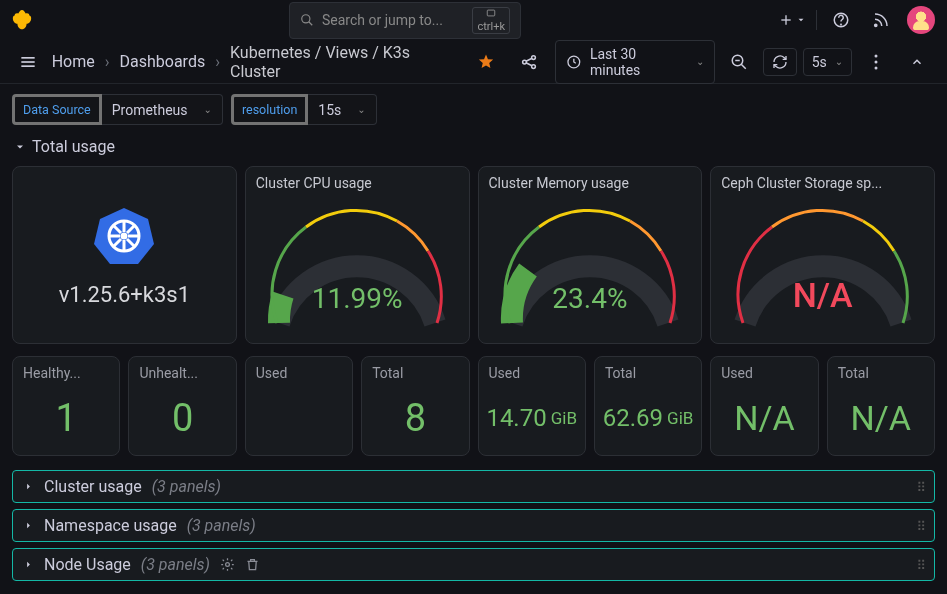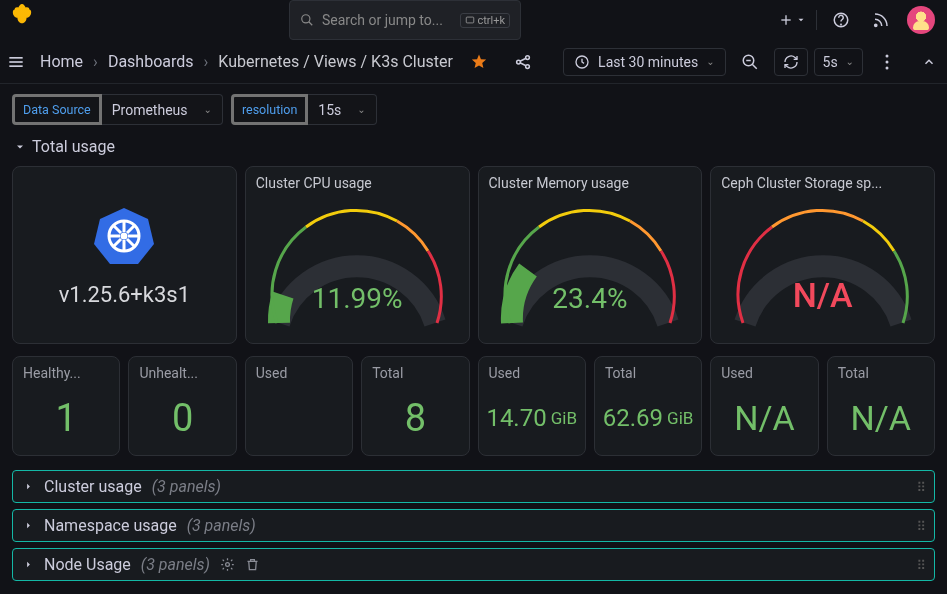--- a/index.html
+++ b/index.html
@@ -9,54 +9,55 @@
     font-family: -apple-system, BlinkMacSystemFont, "Segoe UI", Roboto, Helvetica, Arial, sans-serif;
     font-size: 14px;
     width: 947px;
     height: 594px;
     overflow: hidden;
   }
   
   .topbar {
     height: 40px;
     display: flex;
+    align-items: center;
     padding: 0 8px;
     gap: 8px;
   }
   .logo { width: 28px; height: 28px; display:flex; align-items:center; justify-content:center; }
   .search-wrap { flex: 1; display:flex; justify-content:center; }
   .search {
     display:flex; align-items:center; gap:8px;
     background: #1f2126; border: 1px solid #2d3037;
     border-radius: 4px; padding: 4px 10px; width: 232px;
     color: #888; font-size: 14px;
   }
   .kbd {
     border: 1px solid #3a3d44; border-radius: 3px;
     padding: 0 4px; font-size: 11px; color:#999;
-    display:flex; align-items:center; gap:2px;
+    display:flex; align-items:center; gap:2px;flex-direction:column;
   }
   .topbar-right { display:flex; align-items:center; gap:4px; }
   .icon-btn {
     width:36px; height:32px; display:flex; align-items:center; justify-content:center;
     border-radius:4px; cursor:pointer; color:#ccccdc;
   }
   .divider-v { width:1px; height:20px; background:#2d3037; margin:0 2px; }
   .avatar {
     width:28px; height:28px; border-radius:50%;
     background: radial-gradient(circle at 50% 38%, #ffe08a 0 22%, #e5467d 24% 100%);
     position:relative; overflow:hidden;
   }
   .avatar::after{
     content:""; position:absolute; left:20%; right:20%; bottom:4px; height:9px;
     background:#ffe08a; border-radius:10px 10px 4px 4px;
   }
   
   .subbar {
-    height: 44px; display:flex; align-items:center; padding:0 0; gap:8px;
+    height: 44px; display:flex; align-items:center; padding:0 12px; gap:8px;
     border-bottom: 1px solid #22252b;
     justify-content: center;
   }
   .menu-btn { width:32px; height:32px; display:flex; align-items:center; justify-content:center; cursor:pointer;}
   .crumbs { display:flex; align-items:center; gap:10px; font-size:16px; }
   .crumb-link { color:#ccccdc; cursor:pointer; }
   .crumb-sep { color:#6c707a; }
   .crumb-current { color:#c8c9d0; font-weight:400; }
   .subbar-right { margin-left:auto; display:flex; align-items:center; gap:6px; }
   .time-btn {

